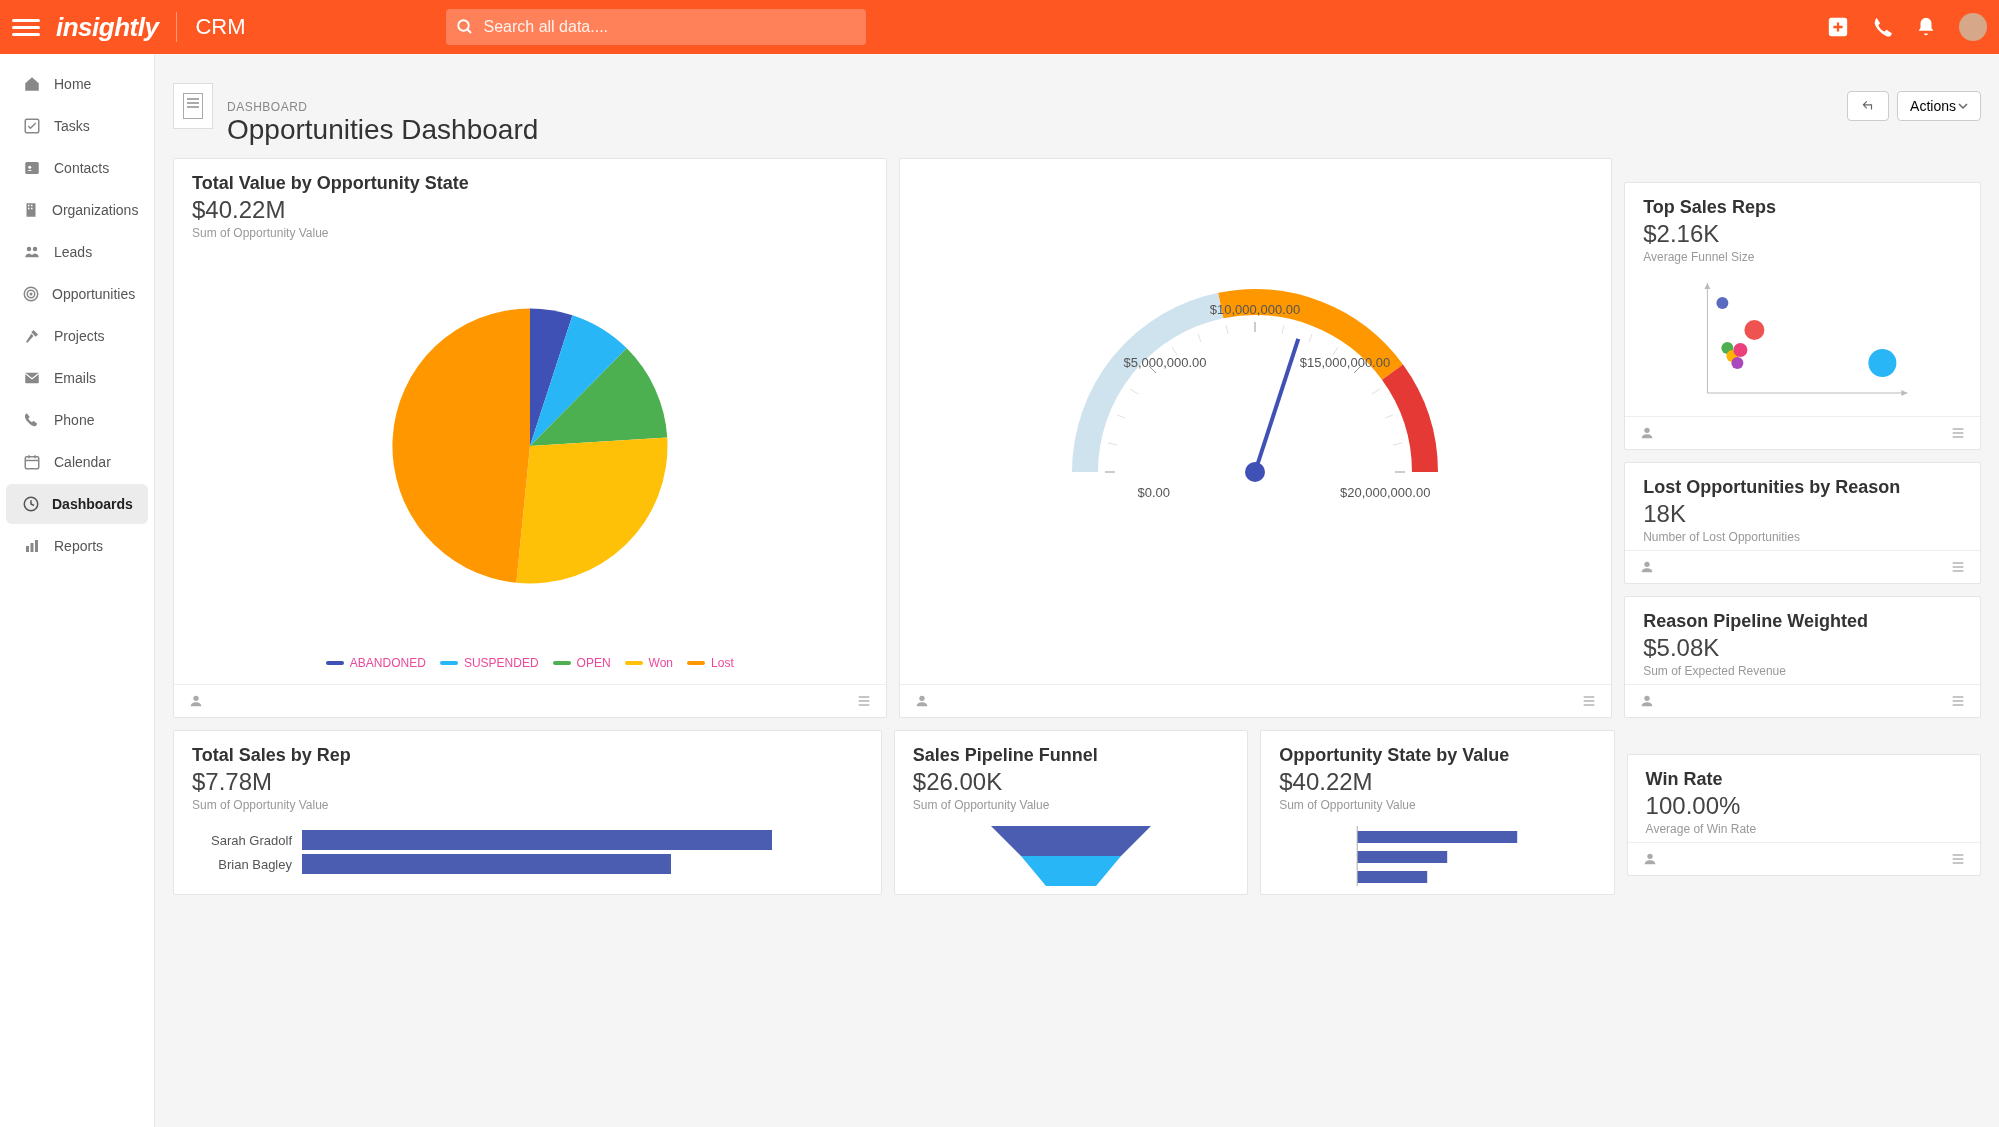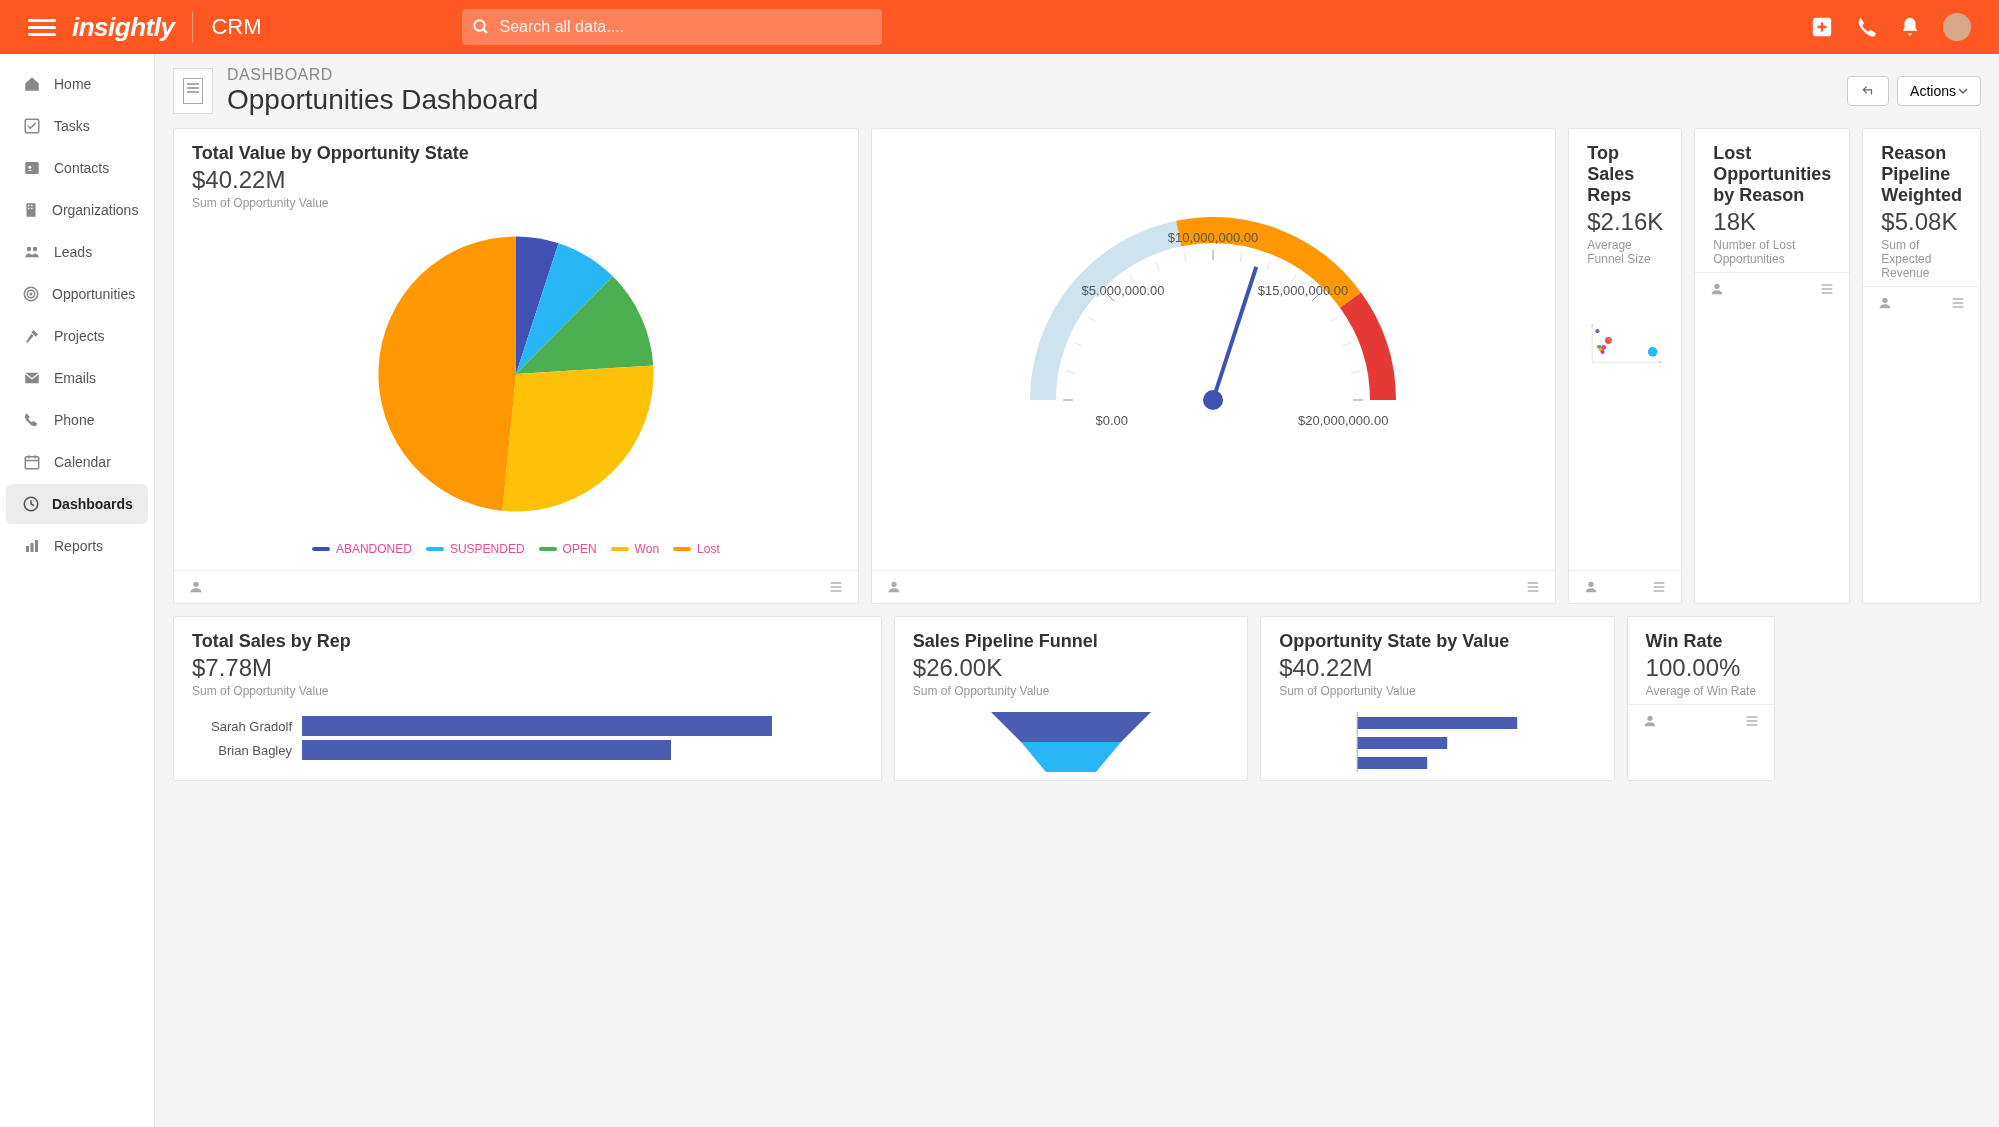--- a/index.html
+++ b/index.html
@@ -1,17 +1,17 @@
 <!DOCTYPE html>
 <html><head>
 <meta charset="utf-8">
 <style>
 * { margin: 0; padding: 0; box-sizing: border-box; }
 body { font-family: -apple-system, BlinkMacSystemFont, "Segoe UI", Helvetica, Arial, sans-serif; background: #f5f5f5; color: #333; }
-.topbar { background: #ff5722; height: 54px; display: flex; align-items: center; padding: 0 28px; color: #fff; }
+.topbar { background: #ff5722; height: 54px; display: flex; align-items: center; padding: 0 12px; color: #fff; }
 .hamburger { width: 28px; height: 28px; display:flex; flex-direction:column; justify-content:center; gap:4px; cursor:pointer; margin-right:16px;}
 .hamburger span { display:block; height:3px; background:#fff; border-radius:2px;}
 .logo { font-size: 26px; font-weight: 700; font-style: italic; letter-spacing: -0.5px; margin-right: 18px; }
 .divider-v { width:1px; height:30px; background: rgba(255,255,255,0.4); margin-right:18px;}
 .crm-label { font-size: 22px; font-weight: 300; }
 .search-wrap { margin-left: 200px; flex: 0 0 420px; position: relative; }
 .search-input { width:100%; height:36px; border:none; border-radius:4px; background: rgba(255,255,255,0.25); color:#fff; padding: 0 12px 0 38px; font-size:16px; }
 .search-input::placeholder { color: rgba(255,255,255,0.9); }
 .search-icon { position:absolute; left:10px; top:9px; color:#fff; }
 .topbar-right { margin-left:auto; display:flex; align-items:center; gap:22px; }
@@ -21,38 +21,38 @@
 .sidebar { width: 155px; background:#fff; border-right:1px solid #e5e5e5; padding-top:8px; }
 .nav-item { display:flex; align-items:center; gap:12px; padding:10px 16px; font-size:14px; color:#555; cursor:pointer; border-radius: 6px; margin: 2px 6px;}
 .nav-item.active { background:#ececec; color:#222; font-weight:600; }
 .nav-icon { width:20px; height:20px; display:flex; align-items:center; justify-content:center; color:#888; }
 .nav-item.active .nav-icon { color:#555; }
 .main { flex:1; overflow:auto; padding: 12px 18px 18px 18px; }
 .page-head { display:flex; align-items:center; margin-bottom:12px; }
 .page-icon { width:40px; height:46px; background:#fff; border:1px solid #ddd; margin-right:14px; display:flex; align-items:center; justify-content:center; }
 .page-icon-inner { width:20px; height:26px; background:#fff; border:1px solid #aaa; position:relative;}
 .page-icon-inner::after { content:''; position:absolute; top:4px; left:3px; right:3px; height:2px; background:#aaa; box-shadow: 0 4px 0 #aaa, 0 8px 0 #aaa;}
-.breadcrumb { font-size:16px; color:#888; text-transform:uppercase; letter-spacing:0.5px; }
+.breadcrumb { font-size:12px; color:#888; text-transform:uppercase; letter-spacing:0.5px;margin-top:34px; }
 .page-title { font-size:28px; font-weight:400; color:#333; }
 .page-actions { margin-left:auto; display:flex; gap:8px; }
 .btn { background:#fff; border:1px solid #ccc; border-radius:4px; padding:6px 12px; font-size:14px; cursor:pointer; display:flex; align-items:center; gap:2px;}
 .dash-grid { display:grid; grid-template-columns: 1fr 1fr 0.5fr; gap:12px; }
 .card { background:#fff; border:1px solid #e5e5e5; border-radius:2px; display:flex; flex-direction:column; }
 .card-head { padding:14px 18px 6px 18px; }
 .card-title { font-size:18px; font-weight:600; color:#333; }
 .card-value { font-size:24px; font-weight:400; color:#444; margin-top:2px;}
 .card-sub { font-size:12px; color:#999; margin-top:2px;}
 .card-body { flex:1; padding: 8px 18px; position:relative; }
 .card-foot { border-top:1px solid #eee; padding:8px 14px; display:flex; justify-content:space-between; color:#aaa; }
 .card-foot .ficon { cursor:pointer; }
 .legend { display:flex; flex-wrap:wrap; gap:14px; justify-content:center; padding: 10px 0 14px 0; font-size:12px; color:#ec4899;}
 .legend-item { display:flex; align-items:center; gap:6px;}
 .legend-sw { width:18px; height:4px; border-radius:2px;}
 .row2 { display:grid; grid-template-columns: 1fr 0.5fr 0.5fr 0.5fr; gap:12px; margin-top:12px;}
-.small-stack { display:flex; gap:12px;}
+.small-stack { display:flex; flex-direction:column; gap:12px;margin-top:24px;}
 .hbar-row { display:flex; align-items:center; gap:10px; margin:4px 0; font-size:13px; color:#555;}
 .hbar-label { width:100px; text-align:right;}
 .hbar-bar { height:20px; background:#4a5db0;}
 svg { display:block; }
 </style>
 </head>
 <body>
 
 <div class="topbar">
   <div class="hamburger">

